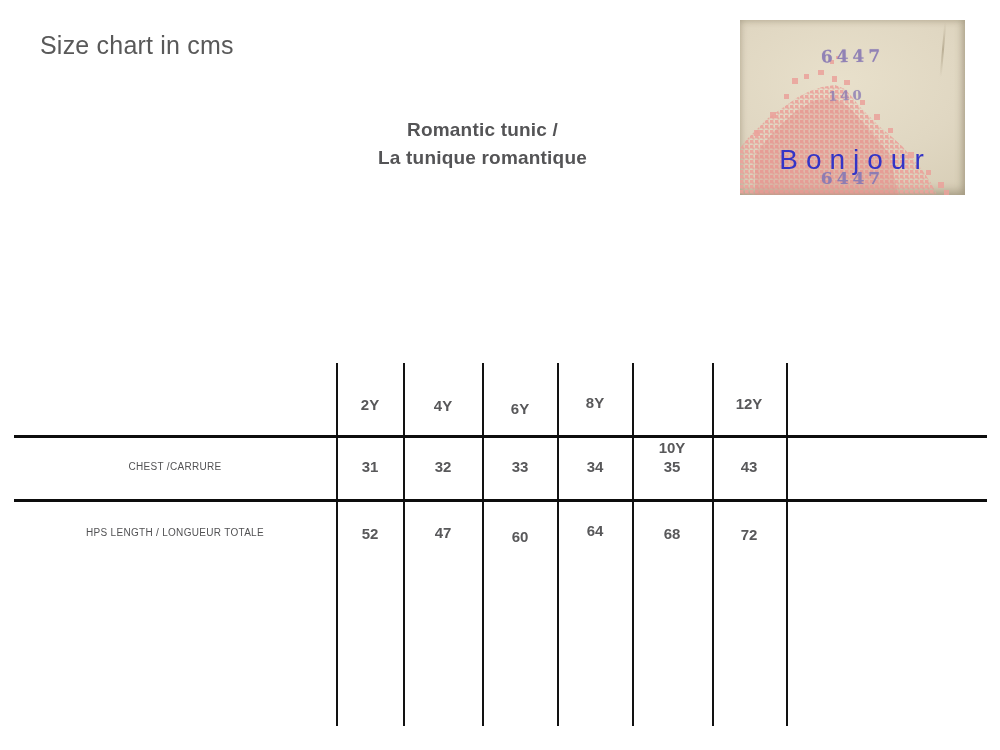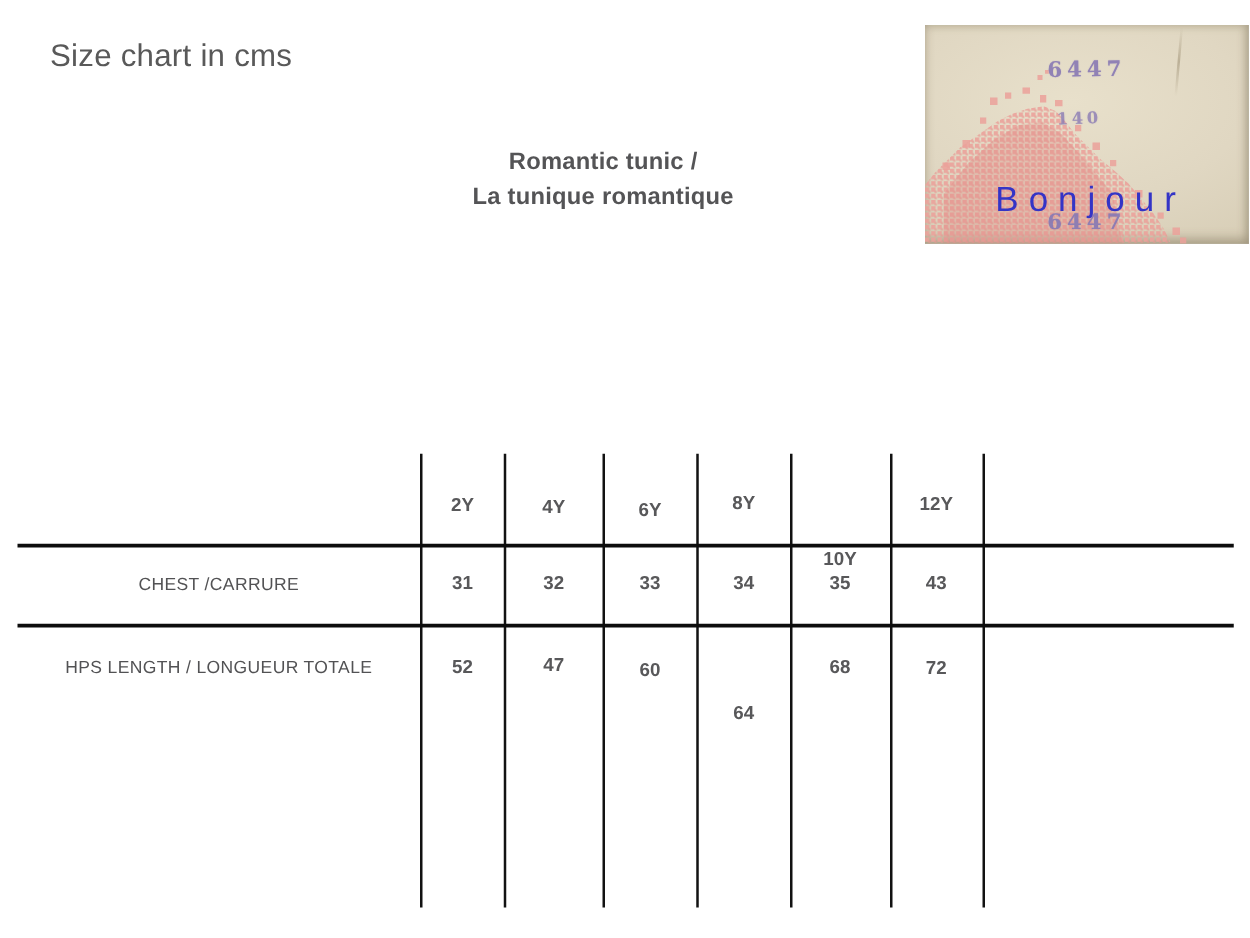--- a/index.html
+++ b/index.html
@@ -10,21 +10,21 @@
   .page-title{
     position:absolute;left:40px;top:31px;
     font-size:25px;line-height:28px;color:#595959;letter-spacing:.2px;
   }
   .product-title{
     position:absolute;left:285px;top:116px;width:395px;text-align:center;
     font-size:19px;line-height:28px;font-weight:bold;color:#545456;letter-spacing:.2px;
   }
   
   .logo{
-    position:absolute;left:740px;top:20px;width:259px;height:175px;overflow:hidden;
+    position:absolute;left:740px;top:20px;width:225px;height:175px;overflow:hidden;
     background:radial-gradient(120% 100% at 45% 35%, #e8e0cb 0%, #e0d7c2 45%, #d2c8af 100%);
     box-shadow:inset 0 -5px 8px rgba(125,115,90,.40),
                inset -4px 0 6px rgba(125,115,90,.22),
                inset 0 3px 5px rgba(125,115,90,.15);
   }
   .logo .stitch{position:absolute;left:0;top:0;}
   .logo .crease{
     position:absolute;left:202px;top:2px;width:2px;height:55px;
     background:linear-gradient(rgba(140,125,95,0),rgba(140,125,95,.45),rgba(140,125,95,0));
     transform:rotate(5deg);
@@ -43,21 +43,21 @@
   }
   
   .vline{position:absolute;width:2px;background:#121212;}
   .hline{position:absolute;height:3px;background:#0d0d0d;}
   .cell{
     position:absolute;width:60px;height:16px;text-align:center;
     font-size:15px;line-height:16px;font-weight:bold;color:#58585a;
   }
   .row-label{
     position:absolute;height:16px;text-align:center;
-    font-size:14px;line-height:16px;font-weight:normal;color:#525254;letter-spacing:.3px;
+    font-size:10px;line-height:16px;font-weight:normal;color:#525254;letter-spacing:.3px;
   }
 </style>
 </head>
 <body>
 
 <div class="canvas">
 
   <div class="page-title">Size chart in cms</div>
 
   <div class="product-title">
@@ -122,18 +122,18 @@
       <div class="cell" style="left: 340px; top: 459px;">31</div>
       <div class="cell" style="left: 413px; top: 459px;">32</div>
       <div class="cell" style="left: 490px; top: 459px;">33</div>
       <div class="cell" style="left: 565px; top: 459px;">34</div>
       <div class="cell" style="left: 642px; top: 459px;">35</div>
       <div class="cell" style="left: 719px; top: 459px;">43</div>
       <div class="row-label" style="left: 14px; width: 322px; top: 525px;">HPS LENGTH / LONGUEUR TOTALE</div>
       <div class="cell" style="left: 340px; top: 526px;">52</div>
       <div class="cell" style="left: 413px; top: 525px;">47</div>
       <div class="cell" style="left: 490px; top: 529px;">60</div>
-      <div class="cell" style="left: 565px; top: 523px; margin-top: 40px;">64</div>
+      <div class="cell" style="left: 565px; top: 523px;">64</div>
       <div class="cell" style="left: 642px; top: 526px;">68</div>
       <div class="cell" style="left: 719px; top: 527px; text-align: center;">72</div>
     </div>
 
 </div>
 
 </body></html>

